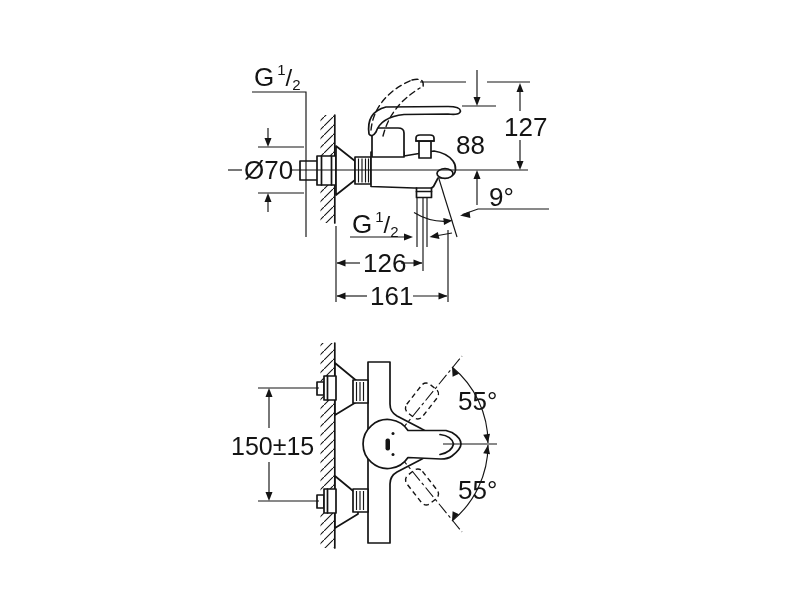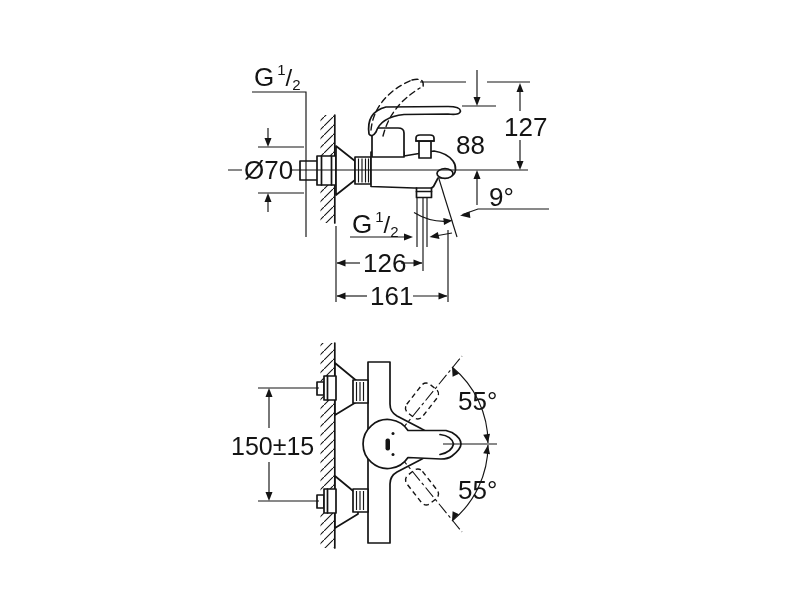--- a/index.html
+++ b/index.html
@@ -1,16 +1,16 @@
 <!DOCTYPE html>
 <html><head>
 <meta charset="utf-8">
 <style>
   html,body{margin:0;padding:0;background:#fff;}
-  #stage{position:relative;width:800px;height:600px;background:#fff;overflow:hidden;border-radius:32px;}
+  #stage{position:relative;width:800px;height:600px;background:#fff;overflow:hidden;}
   svg{display:block;}
   .draw{stroke:#141414;stroke-width:1.7;fill:none;stroke-linecap:round;stroke-linejoin:round;}
   .wht{stroke:#141414;stroke-width:1.7;fill:#ffffff;stroke-linejoin:round;}
   .thin{stroke:#141414;stroke-width:1.15;fill:none;stroke-linecap:butt;}
   .hatchln{stroke:#141414;stroke-width:1.05;}
   .dashlever{stroke:#141414;stroke-width:1.4;fill:none;stroke-dasharray:6 4;stroke-linecap:round;}
   .dashdot{stroke:#141414;stroke-width:1.1;fill:none;stroke-dasharray:12 3 3 3;}
   .dashed{stroke:#141414;stroke-width:1.4;fill:none;stroke-dasharray:5 3.5;}
   .head{fill:#141414;stroke:none;}
   .dim{font-family:"Liberation Sans","DejaVu Sans",sans-serif;font-size:26px;fill:#141414;}

